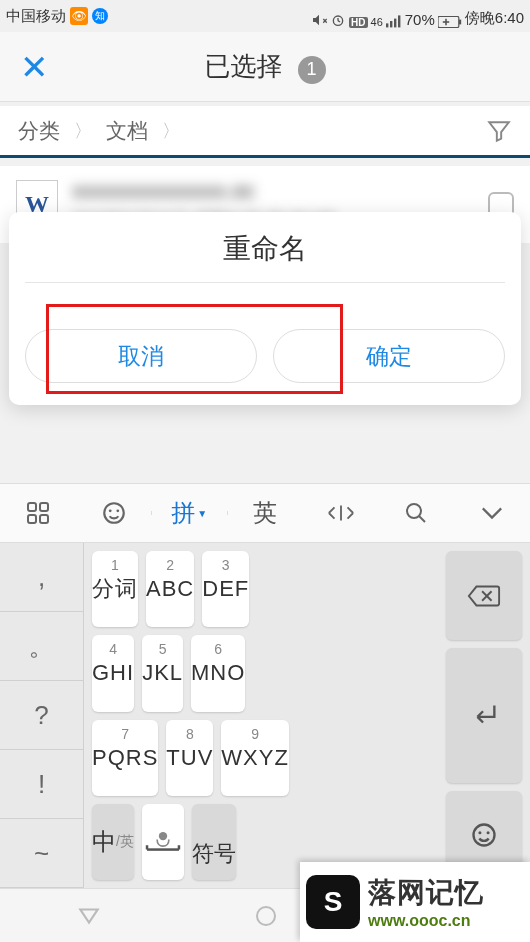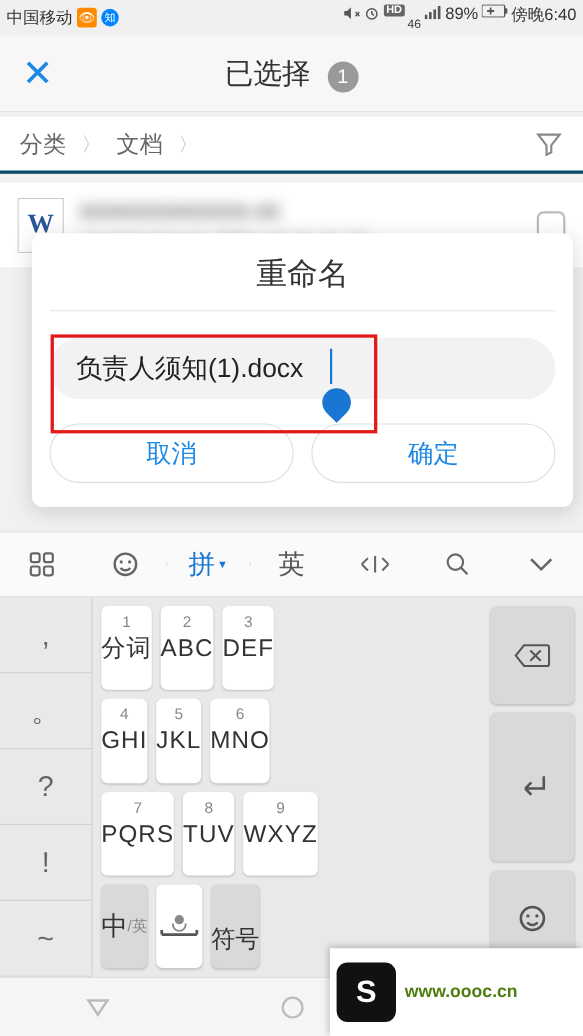--- a/index.html
+++ b/index.html
@@ -1,21 +1,21 @@
 <!DOCTYPE html>
 <html><head>
   <meta charset="utf-8">
   <style>
     * { margin: 0; padding: 0; box-sizing: border-box; }
     body { width: 530px; height: 942px; font-family: -apple-system, "PingFang SC", sans-serif; background: #f1f1f1; position: relative; overflow: hidden; }
 
     
     .status-bar { height: 28px; background: #f0f0f0; display: flex; justify-content: space-between; align-items: center; padding: 16px 6px; font-size: 15px; color: #333; }
     .status-left { display: flex; align-items: center; gap: 4px; }
-    .status-right { display: flex; align-items: flex-start; gap: 3px; }
+    .status-right { display: flex; align-items: flex-end; gap: 3px; }
     .weibo-icon { width:18px; height:18px; background:#ff8a00; border-radius:3px; color:#fff; font-size:12px; display:flex; align-items:center; justify-content:center; }
     .zhi-icon { width:16px; height:16px; background:#0084ff; border-radius:50%; color:#fff; font-size:10px; display:flex; align-items:center; justify-content:center; }
     .hd-badge { background:#666; color:#fff; font-size:10px; padding:0 2px; border-radius:2px; font-weight:bold; }
     .signal-txt { font-size:14px;margin-top:12px; }
 
     
     .header { height: 70px; background: #f7f7f7; display:flex; align-items:center; justify-content:center; position:relative; border-bottom:1px solid #e0e0e0; }
     .close-x { position:absolute; left:20px; font-size:34px; color:#1e88e5; font-weight:300; }
     .header-title { font-size:26px; color:#333; font-weight:500; }
     .count-badge { display:inline-flex; width:28px; height:28px; background:#999; border-radius:50%; color:#fff; font-size:18px; align-items:center; justify-content:center; margin-left:8px; }
@@ -27,21 +27,21 @@
 
     
     .file-row { background:#fff; margin-top:8px; padding:12px 16px; display:flex; align-items:center; gap:14px; position:relative; }
     .word-icon { width:42px; height:50px; border:1px solid #ccc; display:flex; align-items:center; justify-content:center; color:#2a5699; font-size:24px; font-weight:bold; font-family:"Times New Roman",serif; }
     .file-info { flex:1; }
     .file-name { filter: blur(6px); font-size:22px; color:#333; }
     .file-meta { filter: blur(6px); font-size:17px; color:#888; margin-top:4px; }
     .checkbox { width:26px; height:26px; border:2px solid #bbb; border-radius:6px; }
 
     
-    .dialog { position:absolute; left:9px; right:9px; top:212px; background:#fff; border-radius:10px; box-shadow:0 4px 20px rgba(0,0,0,0.15); padding:18px 16px 22px; z-index:5;margin-left:20px; }
+    .dialog { position:absolute; left:9px; right:9px; top:212px; background:#fff; border-radius:10px; box-shadow:0 4px 20px rgba(0,0,0,0.15); padding:18px 16px 22px; z-index:5; }
     .dialog-title { text-align:center; font-size:28px; color:#333; margin-bottom:14px; }
     .dialog-divider { height:1px; background:#e5e5e5; margin-bottom:24px; }
     .rename-input { font-size:24px; color:#222; padding:12px 6px; background:transparent; border:none; outline:none; width:100%; }
     .cursor-drop { position:absolute; width:26px; height:26px; background:#1976d2; border-radius:50% 50% 50% 0; transform:rotate(-45deg); left:248px; top:46px; }
     .dialog-btns { display:flex; gap:16px;font-family:Liberation Serif, serif; }
     .dlg-btn { flex:1; height:54px; border:1px solid #ddd; border-radius:28px; display:flex; align-items:center; justify-content:center; font-size:23px; color:#1e88e5; background:#fff; }
 
     .red-frame { position:absolute; border:3px solid #e21a1a; left:46px; top:304px; width:297px; height:90px; z-index:6; pointer-events:none; }
 
     
@@ -103,21 +103,21 @@
     <span class="hd-badge">HD</span>
     <span class="signal-txt" style="font-size:11px;">46</span>
     <span>
       <svg width="16" height="14" viewBox="0 0 20 16">
           <rect x="0" y="11" width="3" height="5" fill="#555"></rect>
           <rect x="5" y="8" width="3" height="8" fill="#555"></rect>
           <rect x="10" y="5" width="3" height="11" fill="#555"></rect>
           <rect x="15" y="1" width="3" height="15" fill="#555"></rect>
         </svg>
     </span>
-    <span>89%</span>
+    <span>70%</span>
     <span>
       <svg width="24" height="12" viewBox="0 0 30 14">
           <rect x="0" y="0" width="26" height="14" fill="none" stroke="#555" stroke-width="1.5" rx="2"></rect>
           <rect x="26" y="4" width="3" height="6" fill="#555"></rect>
           <line x1="10" y1="3" x2="10" y2="11" stroke="#555" stroke-width="2"></line>
           <line x1="6" y1="7" x2="14" y2="7" stroke="#555" stroke-width="2"></line>
         </svg>
     </span>
     <span>傍晚6:40</span>
   </div>
@@ -150,25 +150,20 @@
   <div class="file-info">
     <div class="file-name">xxxxxxxxxxxxxx.oc</div>
     <div class="file-meta">2018年5月31日 傍晚6:39 35.00 KB</div>
   </div>
   <div class="checkbox"></div>
 </div>
 
 <div class="dialog">
   <div class="dialog-title">重命名</div>
   <div class="dialog-divider"></div>
-  <div style="background:#f2f2f2;border-radius:28px;position:relative;padding:0 18px;height:56px;display:flex;align-items:center;">
-    <input class="rename-input" value="负责人须知(1).docx" style="">
-    <span style="position:absolute;left:255px;top:10px;width:2px;height:32px;background:#1976d2;"></span>
-    <span class="cursor-drop"></span>
-  </div>
   <div style="height:22px;"></div>
   <div class="dialog-btns">
     <div class="dlg-btn">取消</div>
     <div class="dlg-btn">确定</div>
   </div>
 </div>
 
 <div class="red-frame"></div>
 
 <div class="kbd-toolbar">
@@ -319,15 +314,16 @@
   <span class="nav-btn">
     <svg width="24" height="24" viewBox="0 0 24 24">
         <rect x="4" y="4" width="16" height="16" fill="none" stroke="#666" stroke-width="2"></rect>
       </svg>
   </span>
 </div>
 
 <div class="watermark">
   <div class="wm-logo">S</div>
   <div class="wm-text">
+    <div class="wm-cn">落网记忆</div>
     <div class="wm-en">www.oooc.cn</div>
   </div>
 </div>
 
 </body></html>

